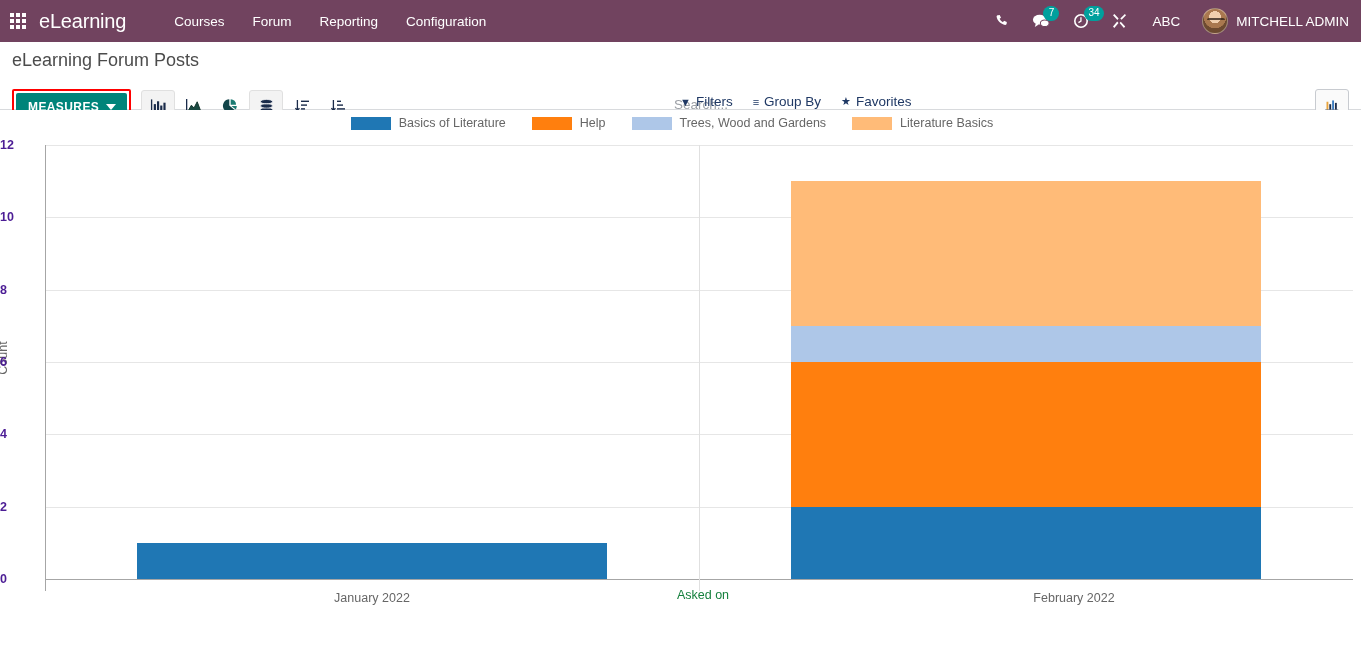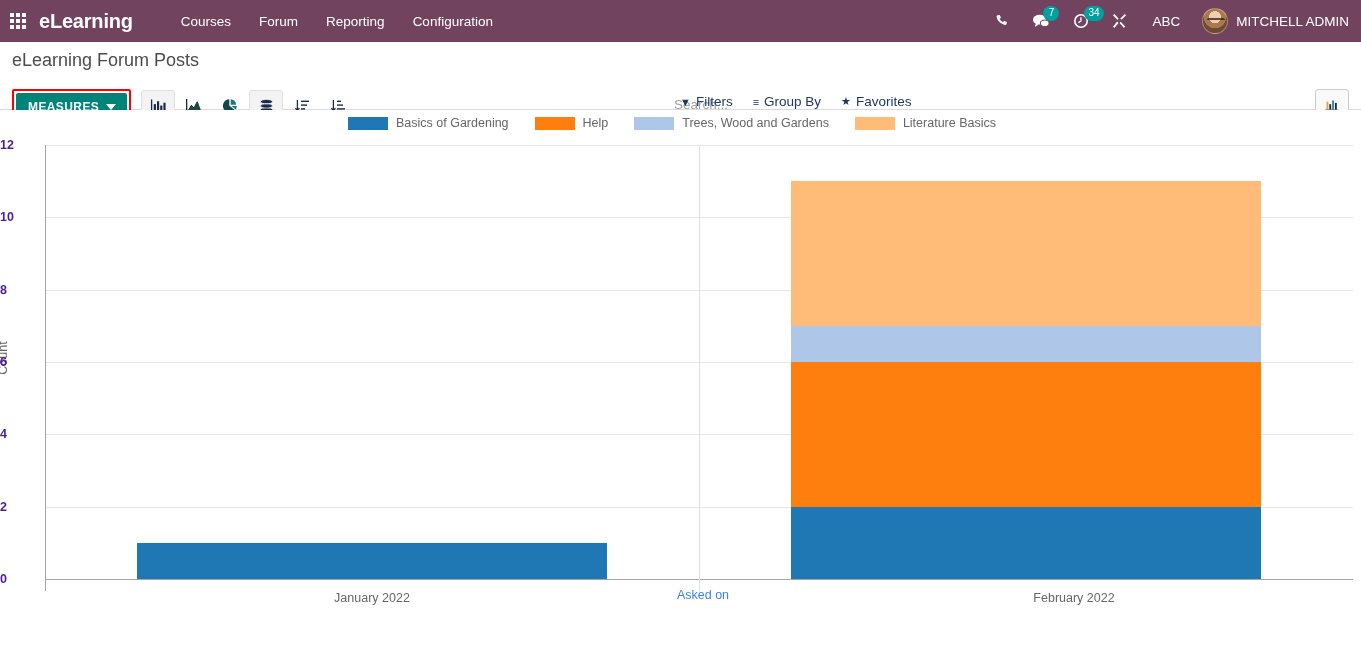--- a/index.html
+++ b/index.html
@@ -23,21 +23,21 @@
     display: grid;
     grid-template-columns: repeat(3, 4px);
     grid-template-rows: repeat(3, 4px);
     gap: 2px;
     margin-right: 13px;
     cursor: pointer;
   }
   .apps-grid i { display: block; width: 4px; height: 4px; background: #ffffff; }
   .brand {
     font-size: 20px;
-    font-weight: bold;
+    font-weight: normal;
     letter-spacing: -0.2px;
     margin-right: 34px;
     color: #ffffff;
     white-space: nowrap;
   }
   .nav-menu { display: flex; align-items: center; gap: 0; }
   .nav-item {
     font-size: 13.5px;
     padding: 11px 14px;
     color: #ffffff;
@@ -242,21 +242,21 @@
     font-weight: bold;
   }
   .xtick {
     position: absolute;
     font-size: 12.5px; color: #666666;
     transform: translateX(-50%);
     white-space: nowrap;
   }
   .xlabel {
     position: absolute;
-    font-size: 12.5px; color: #3b82f6;
+    font-size: 12.5px; color: #15803d;
     transform: translateX(-50%);
     white-space: nowrap;
   }
   .gridline { position: absolute; height: 1px; background: #e6e6e6; }
   .vgridline { position: absolute; width: 1px; background: #e0e0e0; }
   .axisline { position: absolute; background: #a6a6a6; }
   .bar-seg { position: absolute; }
 </style>
 </head>
 <body>
@@ -427,21 +427,21 @@
       </svg>
     </div>
   </div>
 </div>
 
 <div class="chart-area">
 
   <div class="legend">
     <div class="legend-item">
       <span class="legend-swatch" style="background:#1f77b4"></span>
-      <span class="legend-label">Basics of Gardening</span>
+      <span class="legend-label">Basics of Literature</span>
     </div>
     <div class="legend-item">
       <span class="legend-swatch" style="background:#ff7f0e"></span>
       <span class="legend-label">Help</span>
     </div>
     <div class="legend-item">
       <span class="legend-swatch" style="background:#aec7e8"></span>
       <span class="legend-label">Trees, Wood and Gardens</span>
     </div>
     <div class="legend-item">

